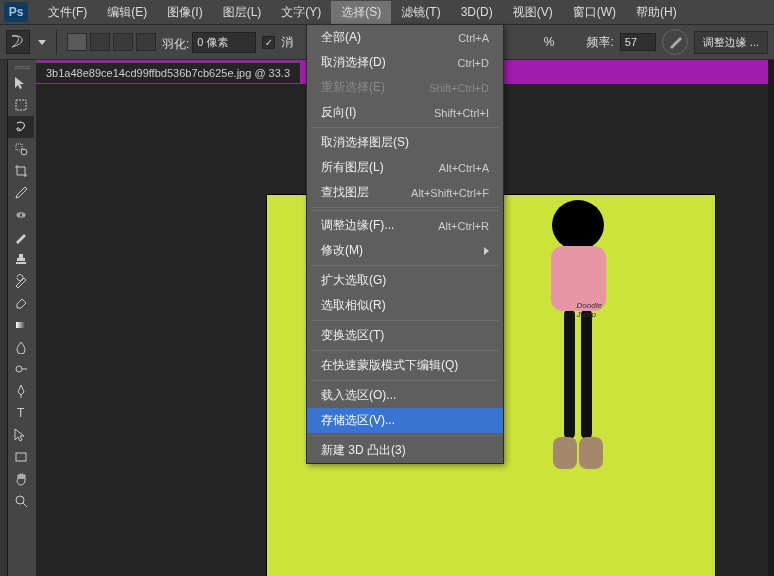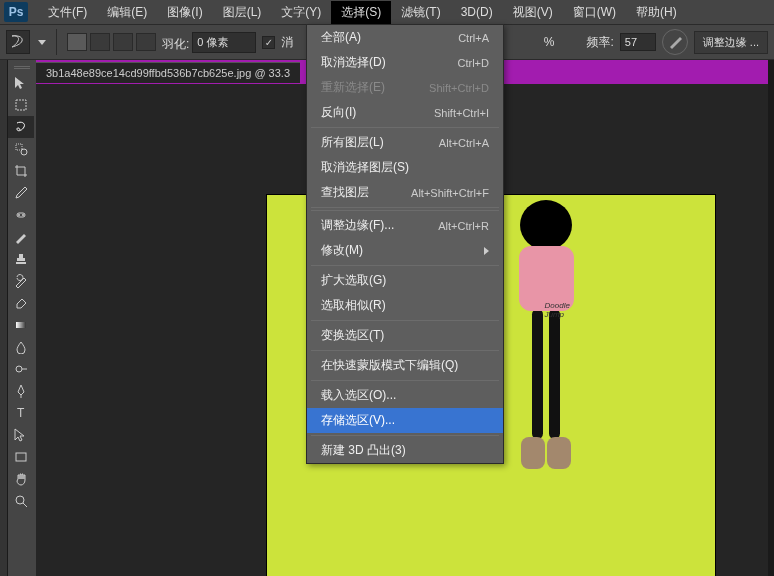--- a/index.html
+++ b/index.html
@@ -2,21 +2,21 @@
 <html><head>
 <meta charset="utf-8">
 <style>
 * { margin: 0; padding: 0; box-sizing: border-box; font-family: "Microsoft YaHei", sans-serif; }
 body { background: #000; width: 774px; height: 576px; overflow: hidden; position: relative; }
 .app { background: #454545; width: 100%; height: 100%; display: flex; flex-direction: column; }
 
 .menubar { background: #454545; height: 24px; display: flex; align-items: center; padding-left: 4px; color: #ddd; font-size: 12px; }
 .ps-logo { background: #0d3b5e; color: #9dc3e6; width: 24px; height: 20px; display: flex; align-items: center; justify-content: center; font-weight: bold; font-size: 12px; margin-right: 10px; border-radius: 2px; }
 .menu-item { padding: 3px 10px; cursor: default; }
-.menu-item.open { background: #000000; }
+.menu-item.open { background: #737373; }
 
 .options-bar { background: #454545; height: 36px; border-top: 1px solid #2a2a2a; border-bottom: 1px solid #2a2a2a; display: flex; align-items: center; padding: 0 6px; color: #ddd; font-size: 12px; gap: 6px; }
 .tool-preview { width: 24px; height: 24px; background: #303030; border: 1px solid #222; display: flex; align-items: center; justify-content: center; }
 .tool-preview svg { display: block; }
 .dd { border-left: 4px solid transparent; border-right: 4px solid transparent; border-top: 5px solid #ccc; margin-left: 2px; }
 .divider-v { width: 1px; height: 26px; background: #2a2a2a; margin: 0 4px; }
 .mode-btns { display: flex; gap: 3px; }
 .mode-btn { width: 20px; height: 18px; background: #3a3a3a; border: 1px solid #2a2a2a; }
 .mode-btn.active { background: #5a5a5a; }
 .field { display: flex; align-items: flex-end; gap: 3px; }
@@ -36,21 +36,21 @@
 .toolbox .grab::before { content: ""; width: 16px; height: 3px; background: repeating-linear-gradient(#666 0 1px, transparent 1px 2px); }
 
 .doc-area { flex: 1; background: #252525; position: relative; display: flex; flex-direction: column; }
 .tab-bar { height: 24px; background: #a21caf; display: flex; align-items: center; }
 .doc-tab { background: #252525; color: #ccc; font-size: 11px; padding: 4px 10px; border-top: 1px solid #555; }
 .canvas-wrap { flex: 1; position: relative; overflow: hidden; }
 .canvas { position: absolute; left: 230px; top: 110px; width: 450px; height: 420px; background: #cce33b; border: 1px solid #000; }
 
 .figure { position: absolute; width: 90px; }
 .fig1 { left: 90px; top: 10px; }
-.fig2 { left: 234px; top: 5px; }
+.fig2 { left: 266px; top: 5px; }
 .head { width: 48px; height: 48px; border-radius: 50%; margin: 0 auto; }
 .fig2 .head { background: #000; width: 52px; height: 50px; }
 .torso { width: 55px; height: 60px; margin: -4px auto 0; border-radius: 12px; }
 .fig1 .torso { background: #e28f2a; height: 50px; }
 .fig2 .torso { background: #e895a7; height: 65px; }
 .legs { display: flex; justify-content: center; gap: 6px; margin-top: -2px; }
 .leg { width: 16px; height: 100px; border-radius: 6px; }
 .fig1 .leg { background: #d4a872; height: 120px; width: 18px; }
 .fig2 .leg { background: #111; height: 130px; width: 11px; }
 .feet { display: flex; justify-content: center; gap: 2px; margin-top: -2px; }
@@ -291,27 +291,27 @@
     <div class="row disabled">
         <span>重新选择(E)</span>
         <span class="shortcut">Shift+Ctrl+D</span>
       </div>
     <div class="row">
         <span>反向(I)</span>
         <span class="shortcut">Shift+Ctrl+I</span>
       </div>
     <div class="sep"></div>
     <div class="row">
+        <span>取消选择图层(S)</span>
+      </div>
+    <div class="row">
         <span>所有图层(L)</span>
         <span class="shortcut">Alt+Ctrl+A</span>
       </div>
     <div class="row">
-        <span>取消选择图层(S)</span>
-      </div>
-    <div class="row">
         <span>查找图层</span>
         <span class="shortcut">Alt+Shift+Ctrl+F</span>
       </div>
     <div class="sep"></div>
     <div class="sep"></div>
     <div class="row">
         <span>调整边缘(F)...</span>
         <span class="shortcut">Alt+Ctrl+R</span>
       </div>
     <div class="row">

